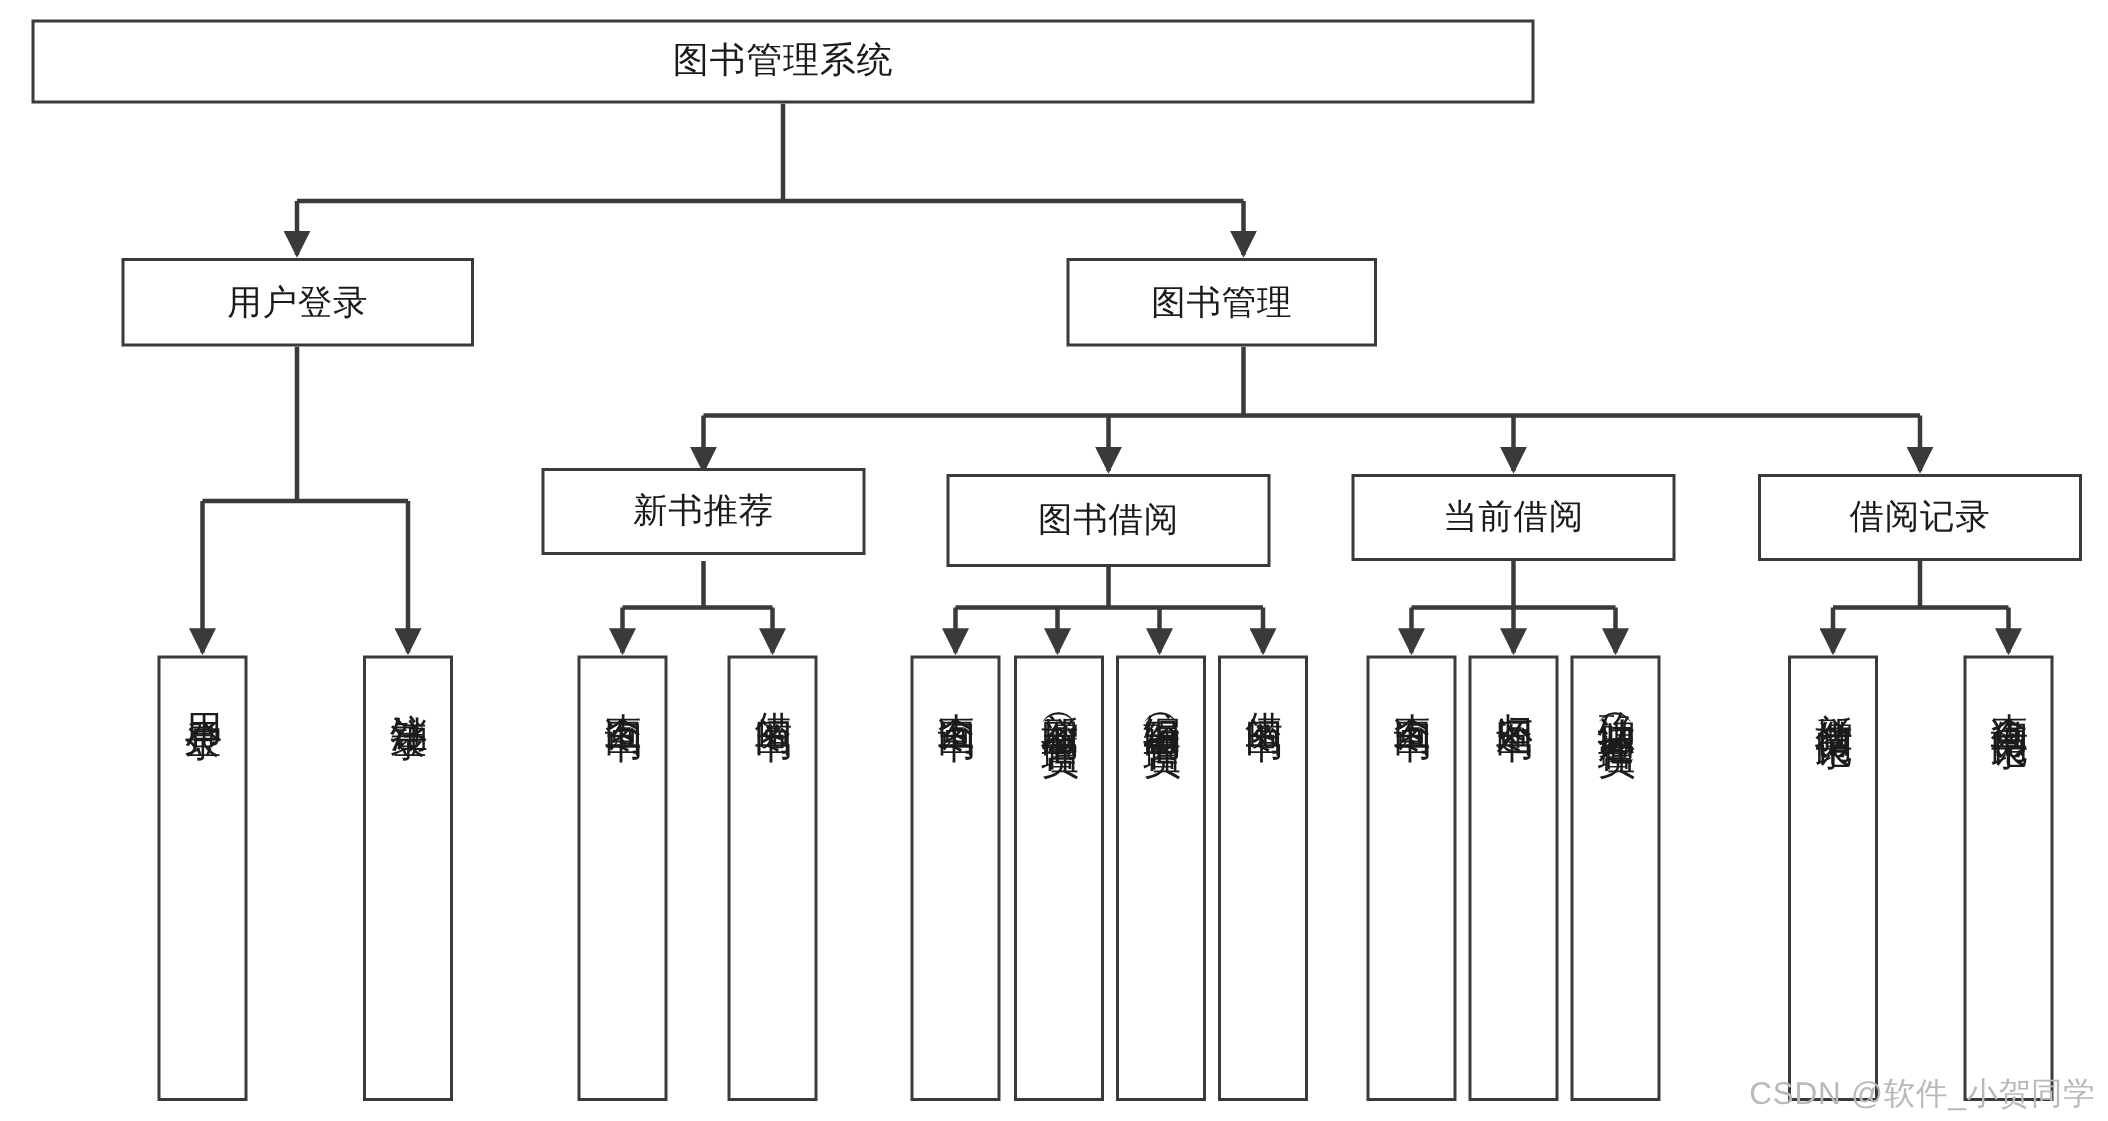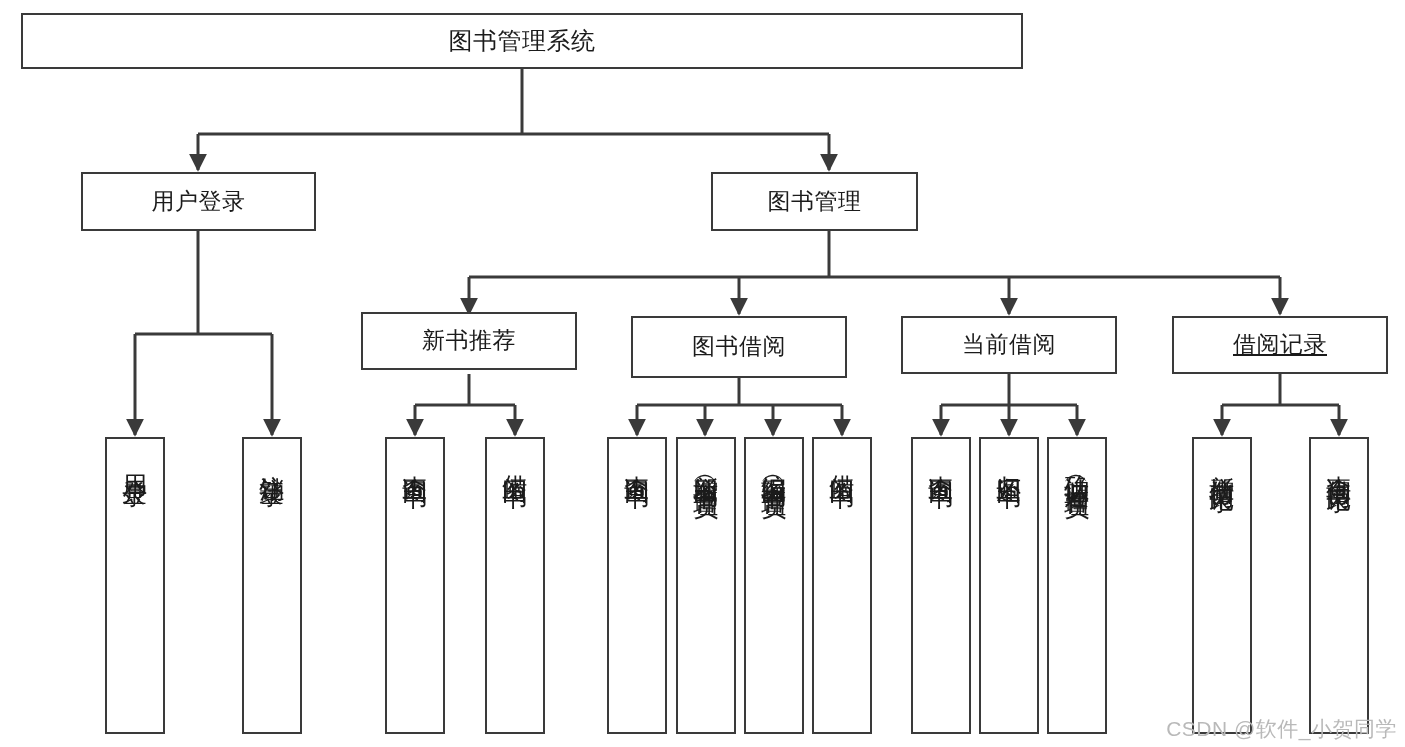--- a/index.html
+++ b/index.html
@@ -140,21 +140,21 @@
 
   <div class="node horizontal" style="left:361px; top:312px; width:216px; height:58px;">
     <span class="label">新书推荐</span>
   </div>
   <div class="node horizontal" style="left:631px; top:316px; width:216px; height:62px;">
     <span class="label">图书借阅</span>
   </div>
   <div class="node horizontal" style="left:901px; top:316px; width:216px; height:58px;">
     <span class="label">当前借阅</span>
   </div>
-  <div class="node horizontal" style="left:1172px; top:316px; width:216px; height:58px;text-decoration:underline;">
+  <div class="node horizontal" style="left:1172px; top:316px; width:216px; height:58px;">
     <span class="label">借阅记录</span>
   </div>
 
   <div class="node vertical" style="left:105px; top:437px; width:60px; height:297px;">
     <span class="label">用户登录</span>
   </div>
   <div class="node vertical" style="left:242px; top:437px; width:60px; height:297px;">
     <span class="label">注销登录</span>
   </div>
 

